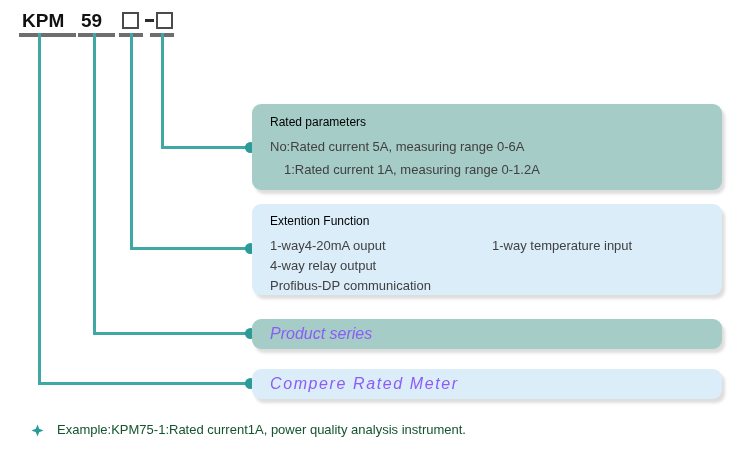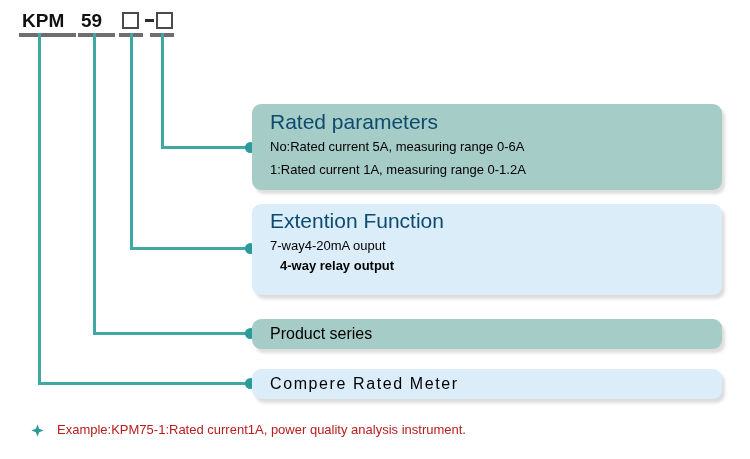--- a/index.html
+++ b/index.html
@@ -71,46 +71,47 @@
     position: absolute;
     border-radius: 9px;
     box-sizing: border-box;
     box-shadow: 3px 4px 3px rgba(150,150,150,0.32);
   }
   .box.teal  { background: #a6ccc7; }
   .box.blue  { background: #dcedfa; }
 
   .box-title {
     position: absolute;
-    font-size: 21px;
-    color: #0c4a6e;
+    font-size: 12px;
+    color: #000000;
     line-height: 20px;
     white-space: nowrap;
   }
   .box-line {
     position: absolute;
     font-size: 13px;
-    color: #000000;
+    color: #404040;
     line-height: 17px;
     white-space: nowrap;
   }
   .box-label {
     position: absolute;
     font-size: 16px;
-    color: #000000;
+    color: #8b5cf6;
     line-height: 20px;
     white-space: nowrap;
+    font-style: italic;
   }
   .box-label.spaced { letter-spacing: 1.6px; }
 
   
   .footer-note {
     position: absolute;
     font-size: 13px;
-    color: #b91c1c;
+    color: #14532d;
     line-height: 18px;
     white-space: nowrap;
   }
   .footer-bullet {
     position: absolute;
     width: 13px;
     height: 13px;
   }
 </style>
 </head>
@@ -149,27 +150,29 @@
 
   <div class="node-dot" style="left:245px; top:142px;"></div>
   <div class="node-dot" style="left:245px; top:243px;"></div>
   <div class="node-dot" style="left:245px; top:328px;"></div>
   <div class="node-dot" style="left:245px; top:378px;"></div>
 
   <div class="box teal" style="left:252px; top:104px; width:470px; height:86px;">
   </div>
   <div class="box-title" style="left:270px; top:112px;">Rated parameters</div>
   <div class="box-line" style="left:270px; top:138px;">No:Rated current 5A, measuring range 0-6A</div>
-  <div class="box-line" style="left:270px; top:161px;">1:Rated current 1A, measuring range 0-1.2A</div>
+  <div class="box-line" style="left:284px; top:161px;">1:Rated current 1A, measuring range 0-1.2A</div>
 
   <div class="box blue" style="left:252px; top:204px; width:470px; height:91px;">
   </div>
   <div class="box-title" style="left:270px; top:211px;text-align:right;">Extention Function</div>
-  <div class="box-line" style="left:270px; top:237px;">7-way4-20mA ouput</div>
-  <div class="box-line" style="left:280px; top:257px;font-weight:bold;">4-way relay output</div>
+  <div class="box-line" style="left:270px; top:237px;">1-way4-20mA ouput</div>
+  <div class="box-line" style="left:270px; top:257px;">4-way relay output</div>
+  <div class="box-line" style="left:270px; top:277px;">Profibus-DP communication</div>
+  <div class="box-line" style="left:492px; top:237px;">1-way temperature input</div>
 
   <div class="box teal" style="left:252px; top:319px; width:470px; height:30px;">
   </div>
   <div class="box-label" style="left:270px; top:324px;">Product series</div>
 
   <div class="box blue" style="left:252px; top:369px; width:470px; height:30px;">
   </div>
   <div class="box-label spaced" style="left:270px; top:374px;">Compere  Rated  Meter</div>
 
   <div class="footer-bullet" style="left:31px; top:423px;">

